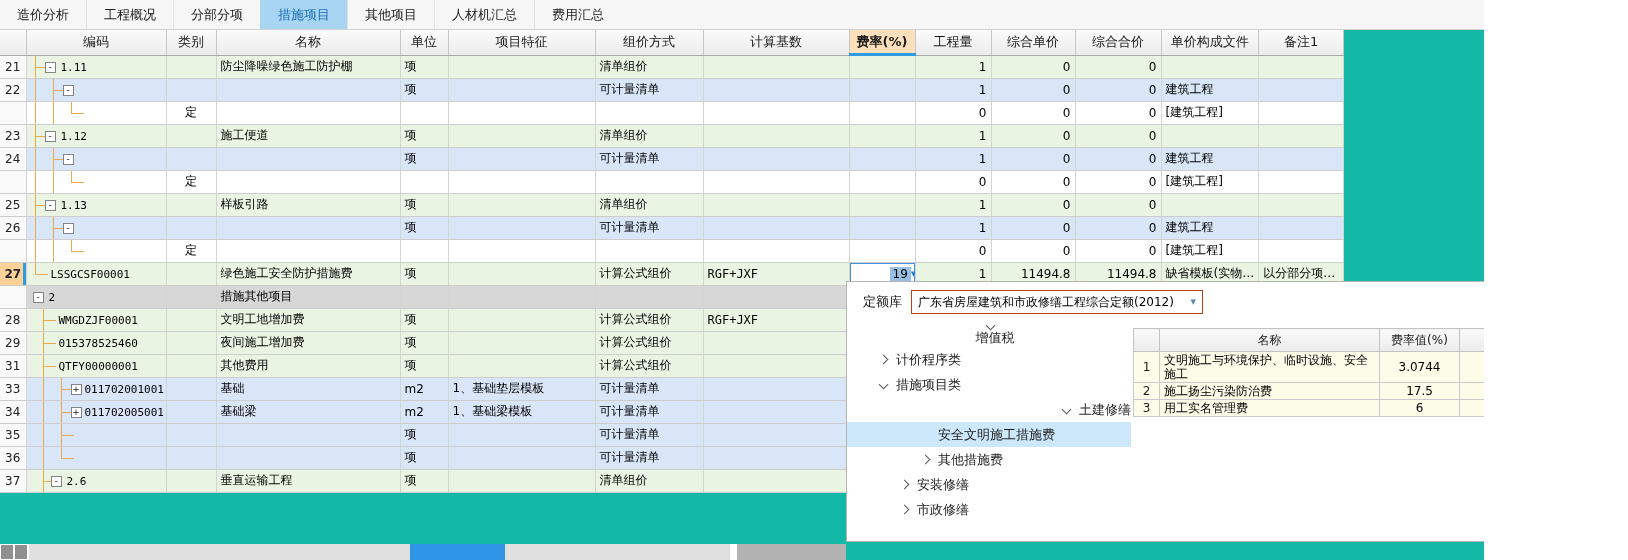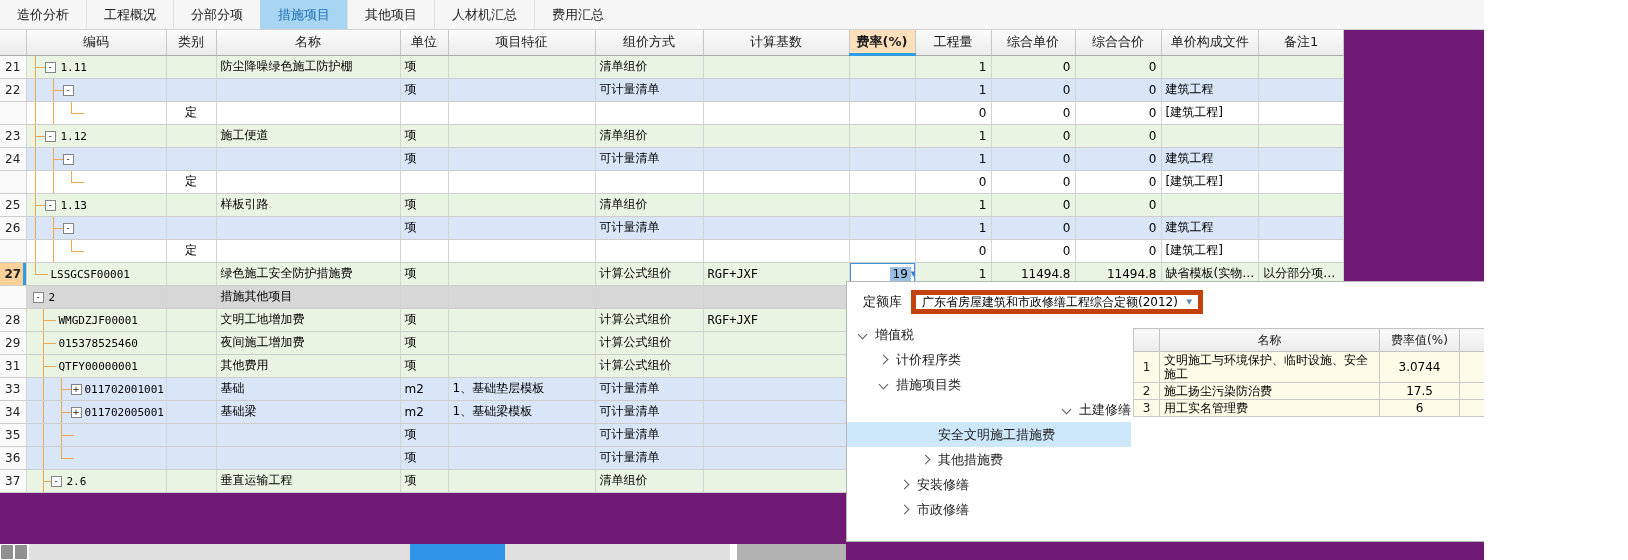--- a/index.html
+++ b/index.html
@@ -1,17 +1,17 @@
 <!DOCTYPE html>
 <html><head>
 <meta charset="utf-8">
 <style>
   * { margin:0; padding:0; box-sizing:border-box; }
   html,body { background:#fff; }
-  .screen { position:relative; width:1484px; height:560px; overflow:hidden; background:#701a75;
+  .screen { position:relative; width:1484px; height:560px; overflow:hidden; background:#14b8a6;
             font-family:"DejaVu Sans","Liberation Sans",sans-serif; font-size:12px; color:#000; }
 
   
   .tabbar { position:absolute; left:0; top:0; width:1628px; height:30px; background:#f6f6f6;
             border-bottom:1px solid #d2d2d2; display:flex; align-items:stretch; }
   .tab { padding:0 17px; display:flex; align-items:center; font-size:13px; color:#222; cursor:default; }
   .tab + .tab { border-left:1px solid #e2e2e2; }
   .tab.active { background:#a8d5f2; color:#1d6fb5; border-left-color:#a8d5f2; }
   .tab-right { margin-left:auto; display:flex; align-items:center; padding-right:2px; }
   .circ-icon { width:16px; height:16px; border-radius:50%; background:#2290ea; color:#fff;
@@ -52,21 +52,21 @@
   .editor { position:absolute; left:0; top:0; right:0; bottom:0; background:#fff;
             border:1px solid #3f94dc; display:flex; align-items:center; padding:0 3px; }
   .editor .val { background:#98c0e4; padding:0 3px; font-size:12px;margin-left:36px; }
   .editor .arr { margin-left:auto; font-size:7px; color:#2f7fd6; }
 
   
   .popup { position:absolute; left:846px; top:281px; width:782px; height:261px; background:#fff;
            border:1px solid #b5b5b5; border-right:none; z-index:5; }
   .quota-row { position:absolute; left:16px; top:8px; display:flex; align-items:center; }
   .quota-label { font-size:13px; color:#111; margin-right:9px; }
-  .combo { width:292px; height:24px; border:5px solid #c2410c; background:#fff; display:flex;
+  .combo { width:292px; height:24px; border:1px solid #c2410c; background:#fff; display:flex;
            align-items:center; padding:0 6px; font-size:12px; white-space:nowrap; overflow:hidden;justify-content:space-between; }
   .combo .arr { margin-left:auto; font-size:7px; color:#5a87b0; }
 
   .tree { position:absolute; left:0; top:40px; width:284px; bottom:2px; overflow:hidden; }
   .titem { height:25px; display:flex; align-items:center; font-size:13px; color:#1c1c1c; white-space:nowrap; }
   .titem.selected { background:#cde8fb; }
   .chev { display:inline-block; width:7px; height:7px; border-right:1.5px solid #5a5a5a;
           border-bottom:1.5px solid #5a5a5a; margin-right:9px; flex:none; }
   .chev.exp { transform:rotate(45deg); }
   .chev.col { transform:rotate(-45deg); }
@@ -552,21 +552,21 @@
 
   <div class="popup">
     <div class="quota-row">
       <span class="quota-label">定额库</span>
       <div class="combo">
         <span>广东省房屋建筑和市政修缮工程综合定额(2012)</span>
         <span class="arr">▼</span>
       </div>
     </div>
     <div class="tree">
-        <div class="titem" style="padding-left: 12px;">
+        <div class="titem" style="padding-left: 12px; flex-direction: column;">
           <span class="chev exp"></span>
           <span>增值税</span>
         </div>
         <div class="titem" style="padding-left: 33px;">
           <span class="chev col"></span>
           <span>计价程序类</span>
         </div>
         <div class="titem" style="padding-left: 33px;">
           <span class="chev exp"></span>
           <span>措施项目类</span>

